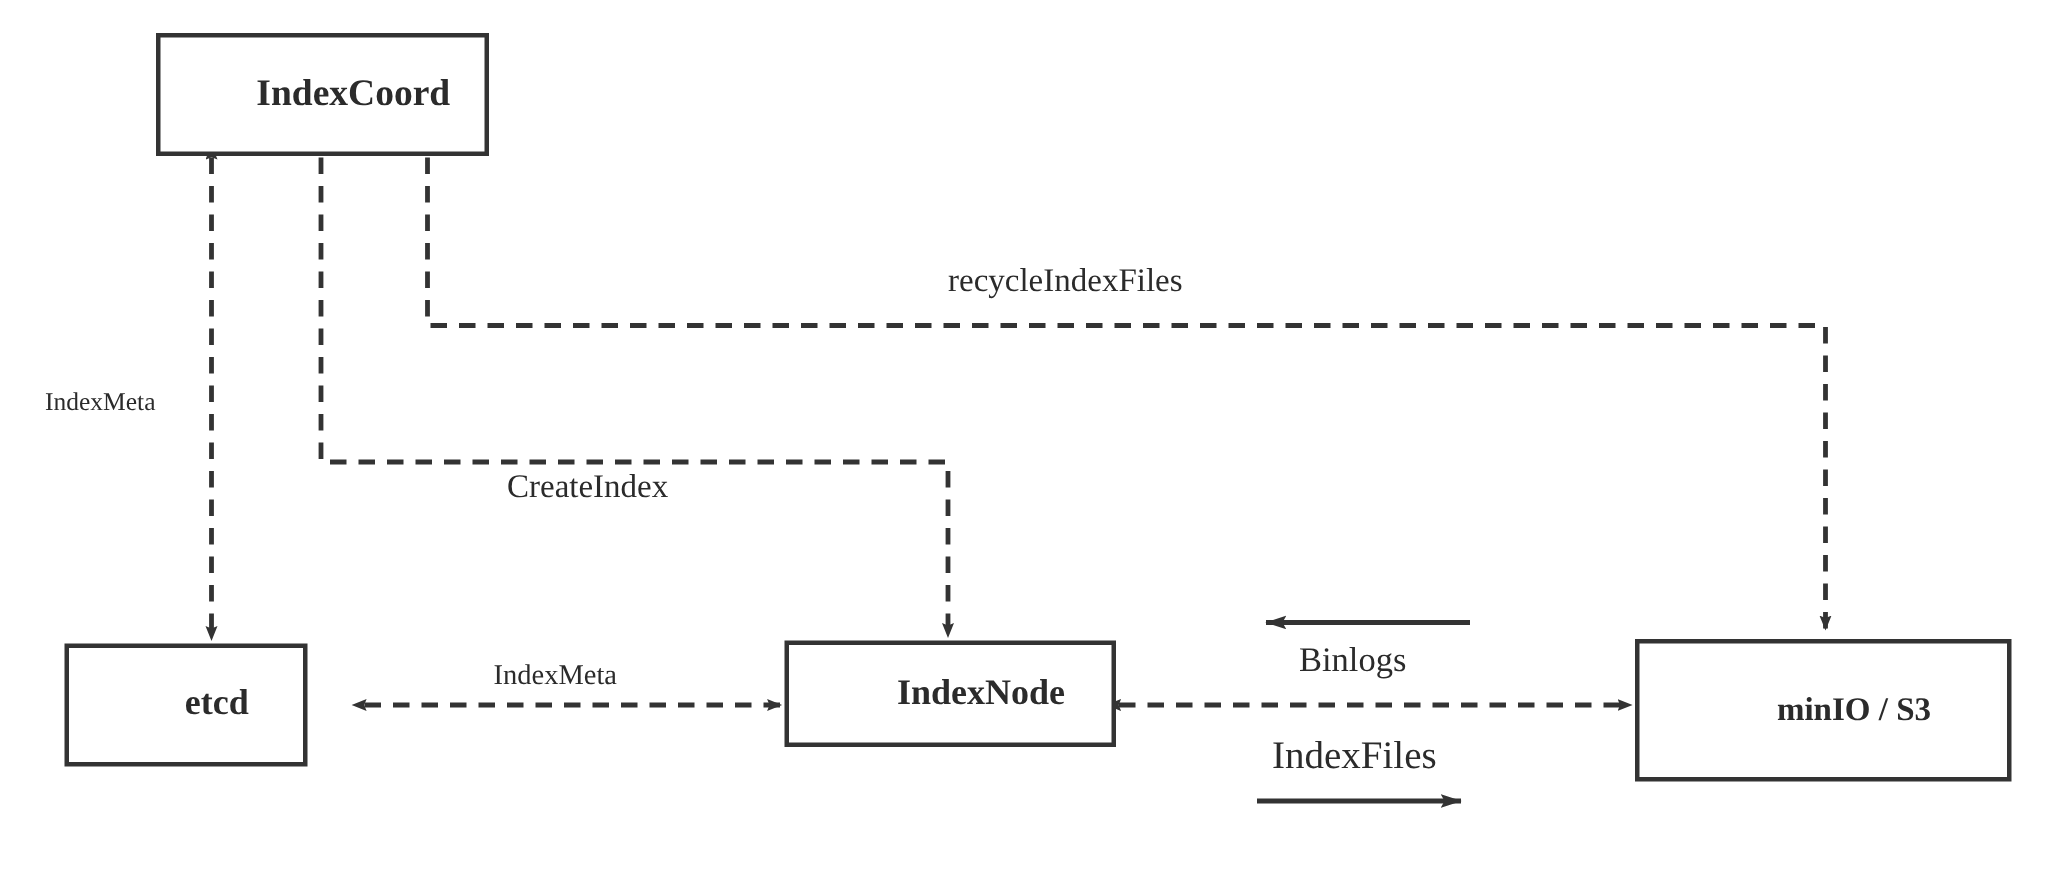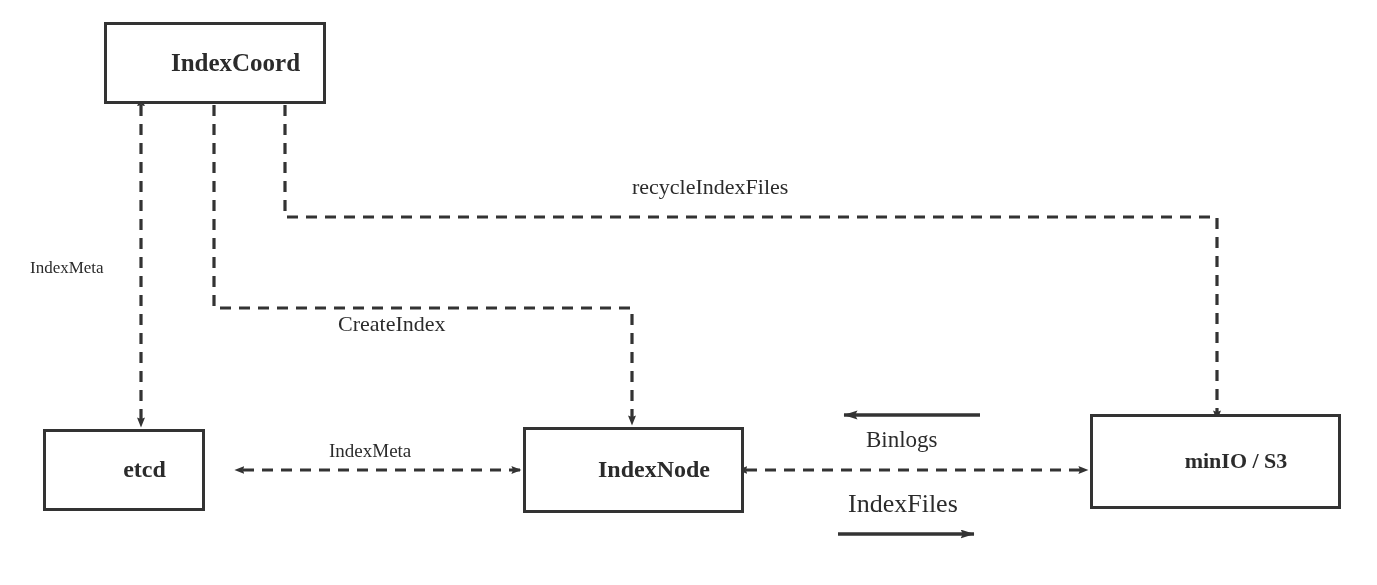--- a/index.html
+++ b/index.html
@@ -59,25 +59,25 @@
   
   #node-indexcoord {
     left: 104px;  top: 22px;  width: 222px;  height: 82px;
     font-size: 25px;
   }
   #node-etcd {
     left: 43px;   top: 429px; width: 162px; height: 82px;
     font-size: 24px;
   }
   #node-indexnode {
-    left: 523px;  top: 427px; width: 221px; height: 86px;
+    left: 523px;  top: 427px; width: 221px; height: 71px;
     font-size: 24px;
   }
   #node-minio {
-    left: 1090px; top: 414px; width: 251px; height: 95px;
+    left: 1090px; top: 426px; width: 251px; height: 95px;
     font-size: 22px;
   }
 
   
   #label-indexmeta-coord  { left: 30px;  top: 258px; font-size: 17px; }
   #label-createindex      { left: 338px; top: 264px; font-size: 22px; margin-top: 47px; }
   #label-recycleindexfiles{ left: 632px; top: 174px; font-size: 22px; }
   #label-indexmeta-etcd   { left: 329px; top: 440px; font-size: 19px; }
   #label-binlogs          { left: 866px; top: 427px; font-size: 23px; }
   #label-indexfiles       { left: 848px; top: 489px; font-size: 26px; }

